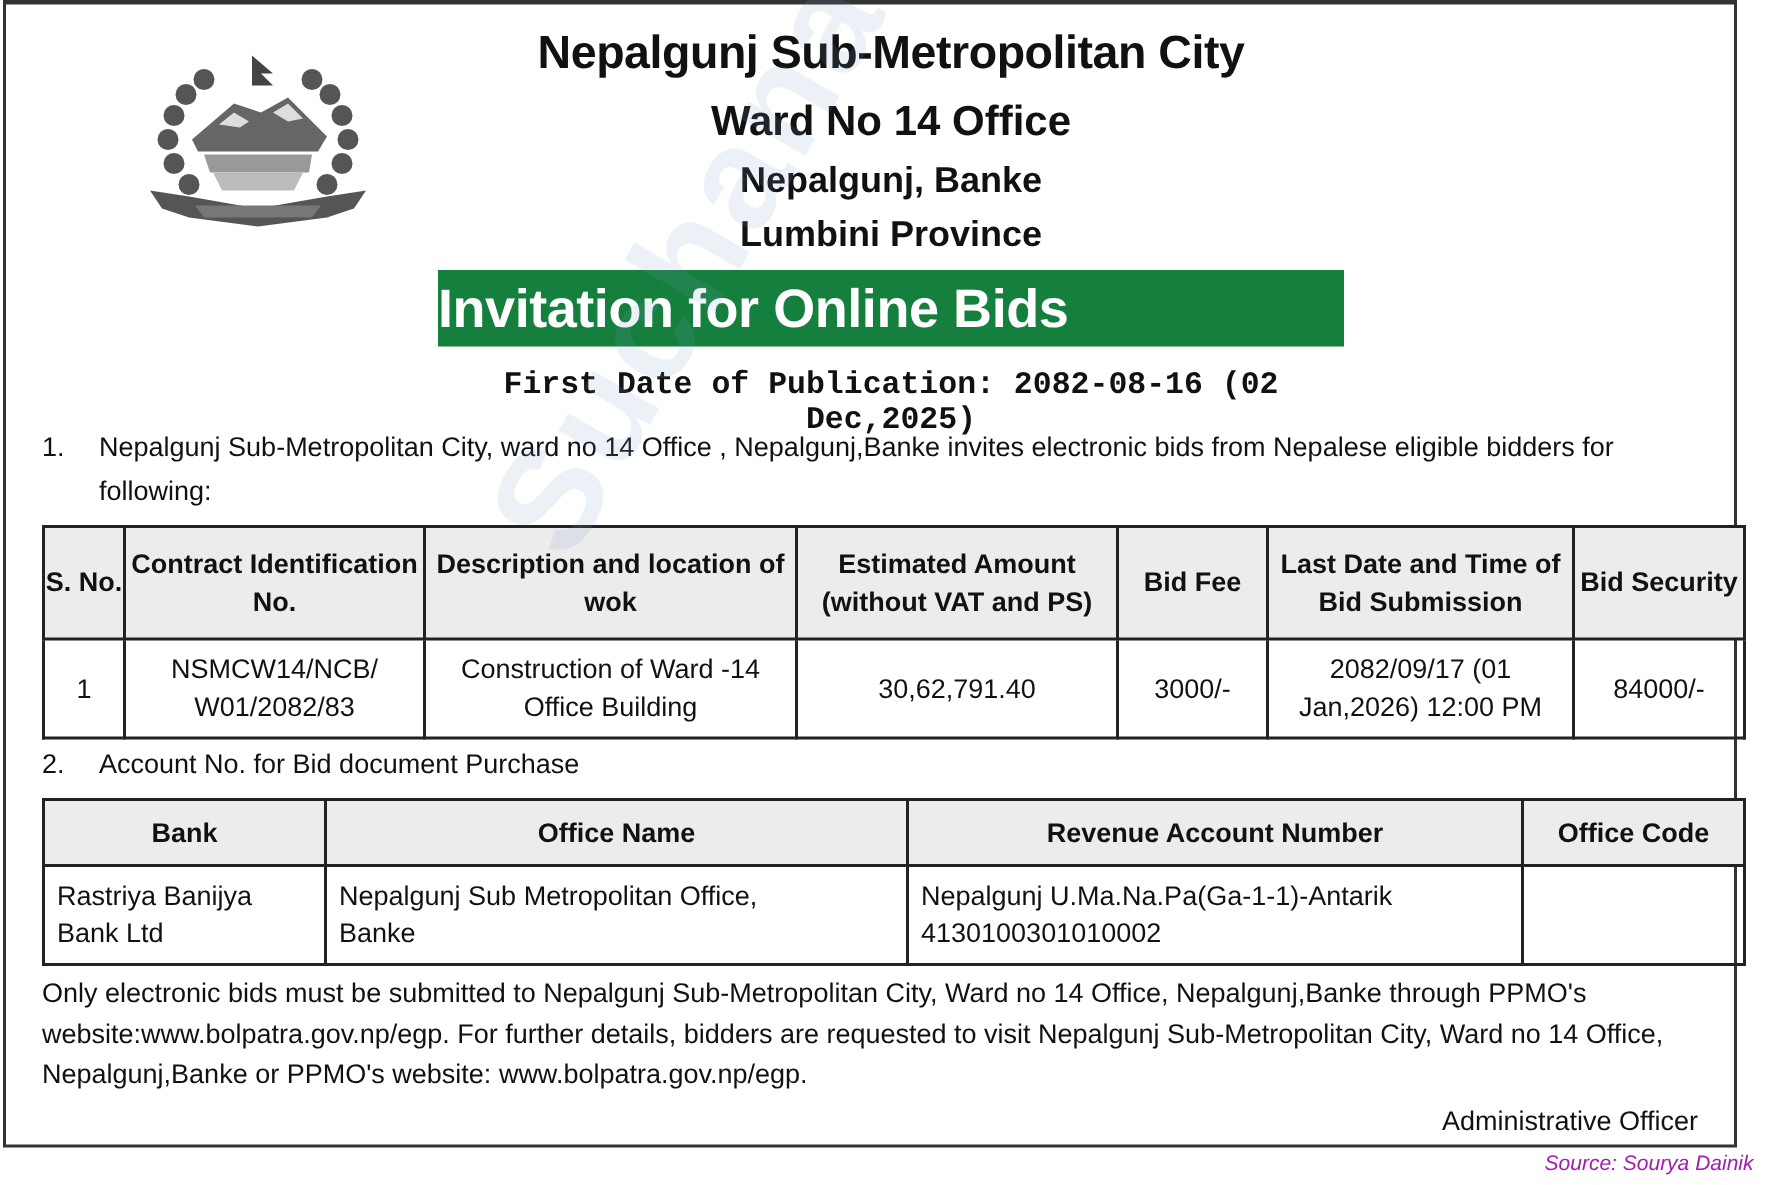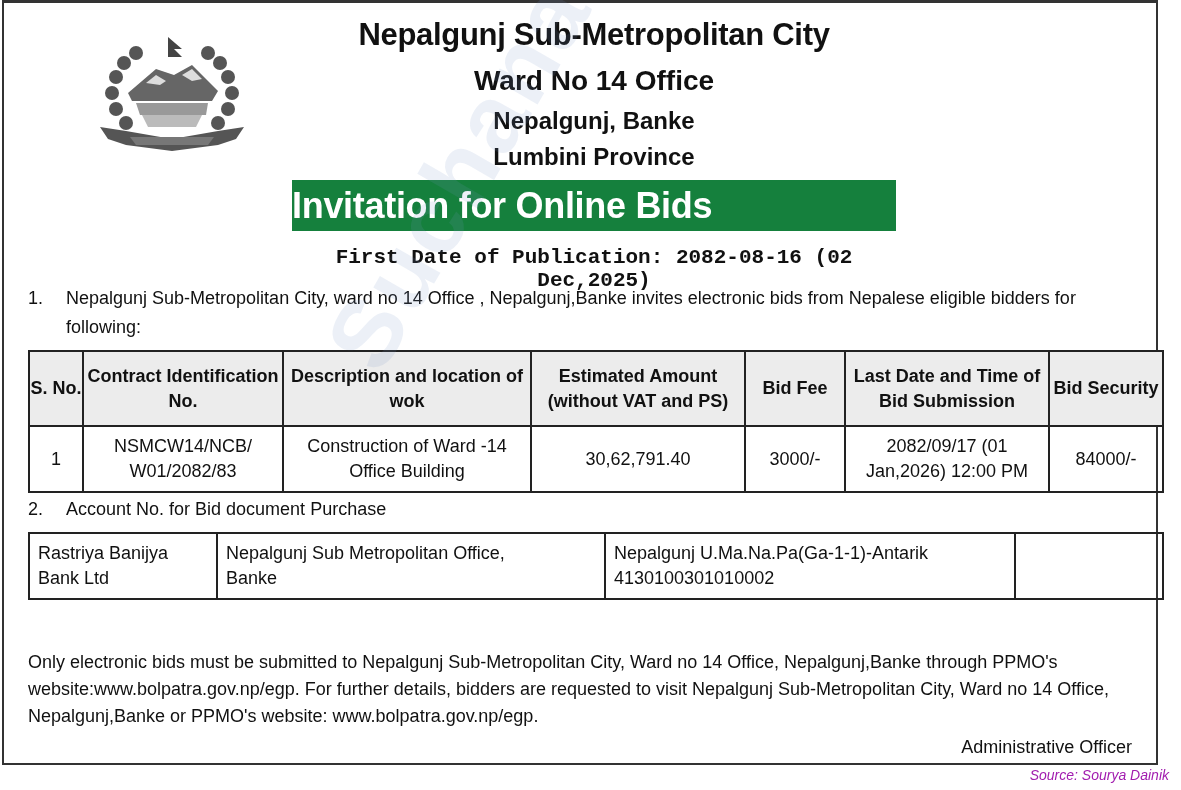--- a/index.html
+++ b/index.html
@@ -145,20 +145,26 @@
   </div>
 
   <table class="t2">
     <colgroup>
       <col style="width:188px">
         <col style="width:388px">
         <col style="width:410px">
         <col style="width:148px">
     </colgroup>
     <tbody>
+        <tr>
+      <th>Bank</th>
+      <th>Office Name</th>
+      <th>Revenue Account Number</th>
+      <th>Office Code</th>
+    </tr>
     <tr>
       <td>Rastriya Banijya Bank Ltd</td>
       <td style="padding-right:57px">Nepalgunj Sub Metropolitan Office, Banke</td>
       <td style="padding-right:18px">Nepalgunj U.Ma.Na.Pa(Ga-1-1)-Antarik 4130100301010002</td>
       <td></td>
     </tr>
   </tbody>
     </table>
 
   <div class="footer-text">Only electronic bids must be submitted to Nepalgunj Sub-Metropolitan City, Ward no 14 Office, Nepalgunj,Banke through PPMO's website:www.bolpatra.gov.np/egp. For further details, bidders are requested to visit Nepalgunj Sub-Metropolitan City, Ward no 14 Office, Nepalgunj,Banke  or PPMO's website: www.bolpatra.gov.np/egp.</div>

